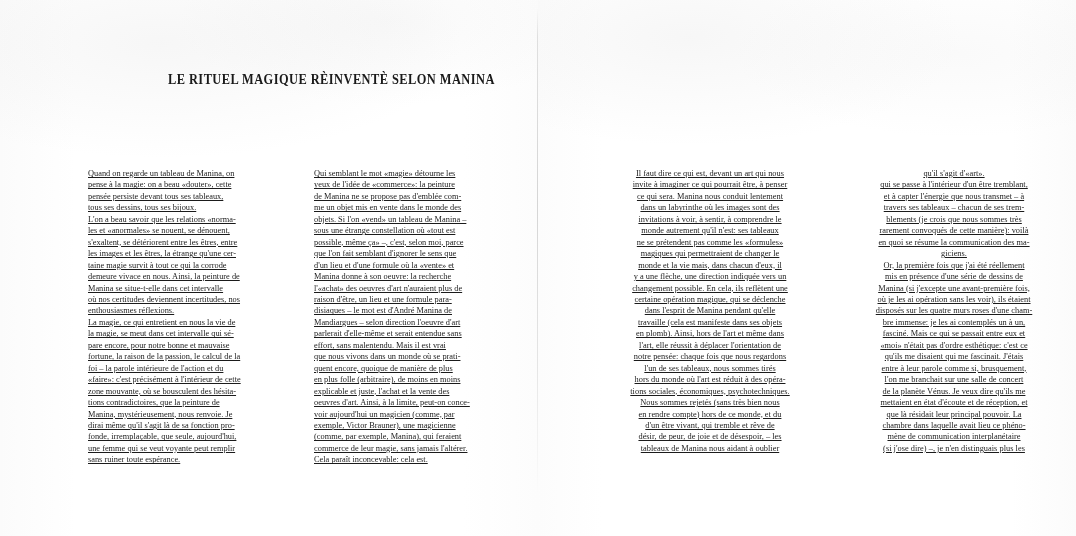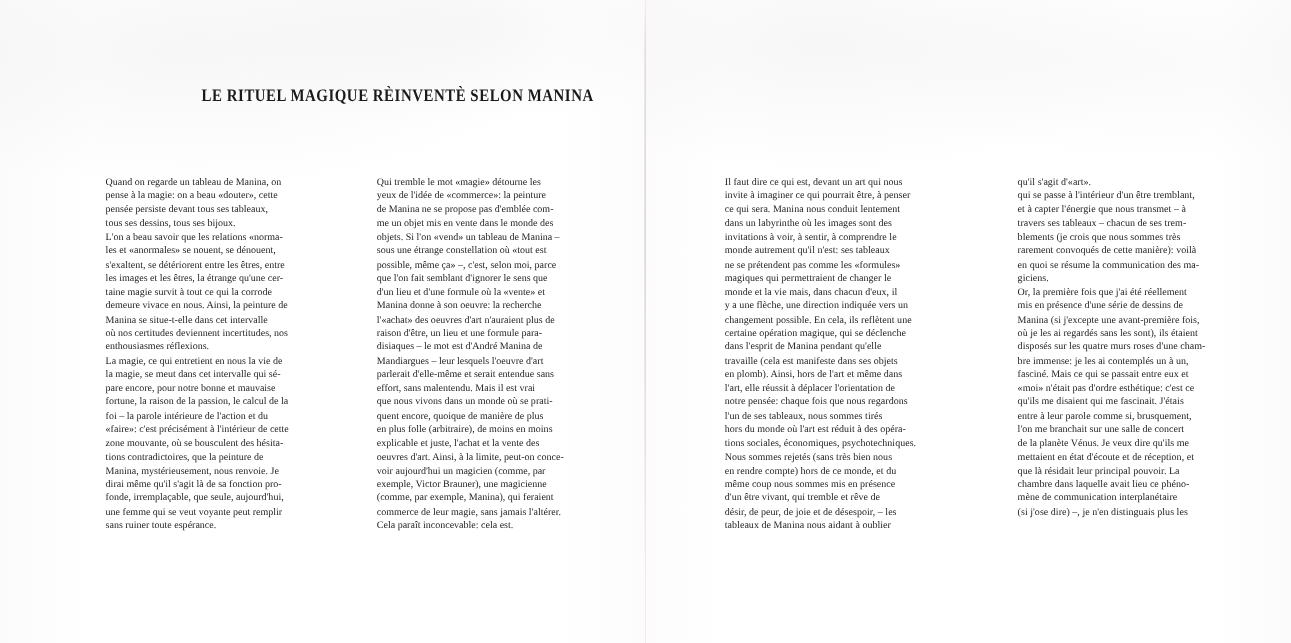--- a/index.html
+++ b/index.html
@@ -74,44 +74,45 @@
   .columns {
     position: absolute;
     left: 0;
     top: 0;
     width: 1076px;
     height: 536px;
   }
 
   .col {
     position: absolute;
-    top: 146px;
+    top: 168px;
     font-size: 8.35px;
     line-height: 11.45px;
     color: #1b1b1b;
     text-align: left;
+    text-decoration: underline;
   }
   .col p {
     margin: 0;
   }
   .col p + p {
     margin-top: 0px;
   }
   .col .ln {
     display: block;
     white-space: nowrap;
   }
 
   .col-1 { left: 88px;  width: 208px; }
   .col-2 { left: 314px; width: 212px; }
   .col-3 { left: 604px; width: 212px; }
   .col-4 { left: 848px; width: 212px; }
 
   
-  .col-3 .ln, .col-4 .ln { letter-spacing: 0.02px; }
+  .col-3 .ln, .col-4 .ln { letter-spacing: 0.02px; text-align: center; }
 </style>
 </head>
 <body>
 
 <div class="page">
 
   <div class="leaf leaf-left"></div>
   <div class="leaf leaf-right"></div>
   <div class="spine"></div>
 
@@ -147,34 +148,34 @@
           <span class="ln">tions contradictoires, que la peinture de</span>
           <span class="ln">Manina, mystérieusement, nous renvoie. Je</span>
           <span class="ln">dirai même qu'il s'agit là de sa fonction pro-</span>
           <span class="ln">fonde, irremplaçable, que seule, aujourd'hui,</span>
           <span class="ln">une femme qui se veut voyante peut remplir</span>
           <span class="ln">sans ruiner toute espérance.</span>
         </p>
       </div>
     <div class="col col-2">
         <p>
-          <span class="ln">Qui tremble le mot «magie» détourne les</span>
+          <span class="ln">Qui semblant le mot «magie» détourne les</span>
           <span class="ln">yeux de l'idée de «commerce»: la peinture</span>
           <span class="ln">de Manina ne se propose pas d'emblée com-</span>
           <span class="ln">me un objet mis en vente dans le monde des</span>
           <span class="ln">objets. Si l'on «vend» un tableau de Manina –</span>
           <span class="ln">sous une étrange constellation où «tout est</span>
           <span class="ln">possible, même ça» –, c'est, selon moi, parce</span>
           <span class="ln">que l'on fait semblant d'ignorer le sens que</span>
           <span class="ln">d'un lieu et d'une formule où la «vente» et</span>
           <span class="ln">Manina donne à son oeuvre: la recherche</span>
           <span class="ln">l'«achat» des oeuvres d'art n'auraient plus de</span>
           <span class="ln">raison d'être, un lieu et une formule para-</span>
           <span class="ln">disiaques – le mot est d'André Manina de</span>
-          <span class="ln">Mandiargues – leur lesquels l'oeuvre d'art</span>
+          <span class="ln">Mandiargues – selon direction l'oeuvre d'art</span>
           <span class="ln">parlerait d'elle-même et serait entendue sans</span>
           <span class="ln">effort, sans malentendu. Mais il est vrai</span>
           <span class="ln">que nous vivons dans un monde où se prati-</span>
           <span class="ln">quent encore, quoique de manière de plus</span>
           <span class="ln">en plus folle (arbitraire), de moins en moins</span>
           <span class="ln">explicable et juste, l'achat et la vente des</span>
           <span class="ln">oeuvres d'art. Ainsi, à la limite, peut-on conce-</span>
           <span class="ln">voir aujourd'hui un magicien (comme, par</span>
           <span class="ln">exemple, Victor Brauner), une magicienne</span>
           <span class="ln">(comme, par exemple, Manina), qui feraient</span>
@@ -201,21 +202,20 @@
           <span class="ln">dans l'esprit de Manina pendant qu'elle</span>
           <span class="ln">travaille (cela est manifeste dans ses objets</span>
           <span class="ln">en plomb). Ainsi, hors de l'art et même dans</span>
           <span class="ln">l'art, elle réussit à déplacer l'orientation de</span>
           <span class="ln">notre pensée: chaque fois que nous regardons</span>
           <span class="ln">l'un de ses tableaux, nous sommes tirés</span>
           <span class="ln">hors du monde où l'art est réduit à des opéra-</span>
           <span class="ln">tions sociales, économiques, psychotechniques.</span>
           <span class="ln">Nous sommes rejetés (sans très bien nous</span>
           <span class="ln">en rendre compte) hors de ce monde, et du</span>
-          <span class="ln">même coup nous sommes mis en présence</span>
           <span class="ln">d'un être vivant, qui tremble et rêve de</span>
           <span class="ln">désir, de peur, de joie et de désespoir, – les</span>
           <span class="ln">tableaux de Manina nous aidant à oublier</span>
         </p>
       </div>
     <div class="col col-4">
         <p>
           <span class="ln">qu'il s'agit d'«art».</span>
         </p>
         <p>
@@ -224,21 +224,21 @@
           <span class="ln">travers ses tableaux – chacun de ses trem-</span>
           <span class="ln">blements (je crois que nous sommes très</span>
           <span class="ln">rarement convoqués de cette manière): voilà</span>
           <span class="ln">en quoi se résume la communication des ma-</span>
           <span class="ln">giciens.</span>
         </p>
         <p>
           <span class="ln">Or, la première fois que j'ai été réellement</span>
           <span class="ln">mis en présence d'une série de dessins de</span>
           <span class="ln">Manina (si j'excepte une avant-première fois,</span>
-          <span class="ln">où je les ai regardés sans les sont), ils étaient</span>
+          <span class="ln">où je les ai opération sans les voir), ils étaient</span>
           <span class="ln">disposés sur les quatre murs roses d'une cham-</span>
           <span class="ln">bre immense: je les ai contemplés un à un,</span>
           <span class="ln">fasciné. Mais ce qui se passait entre eux et</span>
           <span class="ln">«moi» n'était pas d'ordre esthétique: c'est ce</span>
           <span class="ln">qu'ils me disaient qui me fascinait. J'étais</span>
           <span class="ln">entre à leur parole comme si, brusquement,</span>
           <span class="ln">l'on me branchait sur une salle de concert</span>
           <span class="ln">de la planète Vénus. Je veux dire qu'ils me</span>
           <span class="ln">mettaient en état d'écoute et de réception, et</span>
           <span class="ln">que là résidait leur principal pouvoir. La</span>

